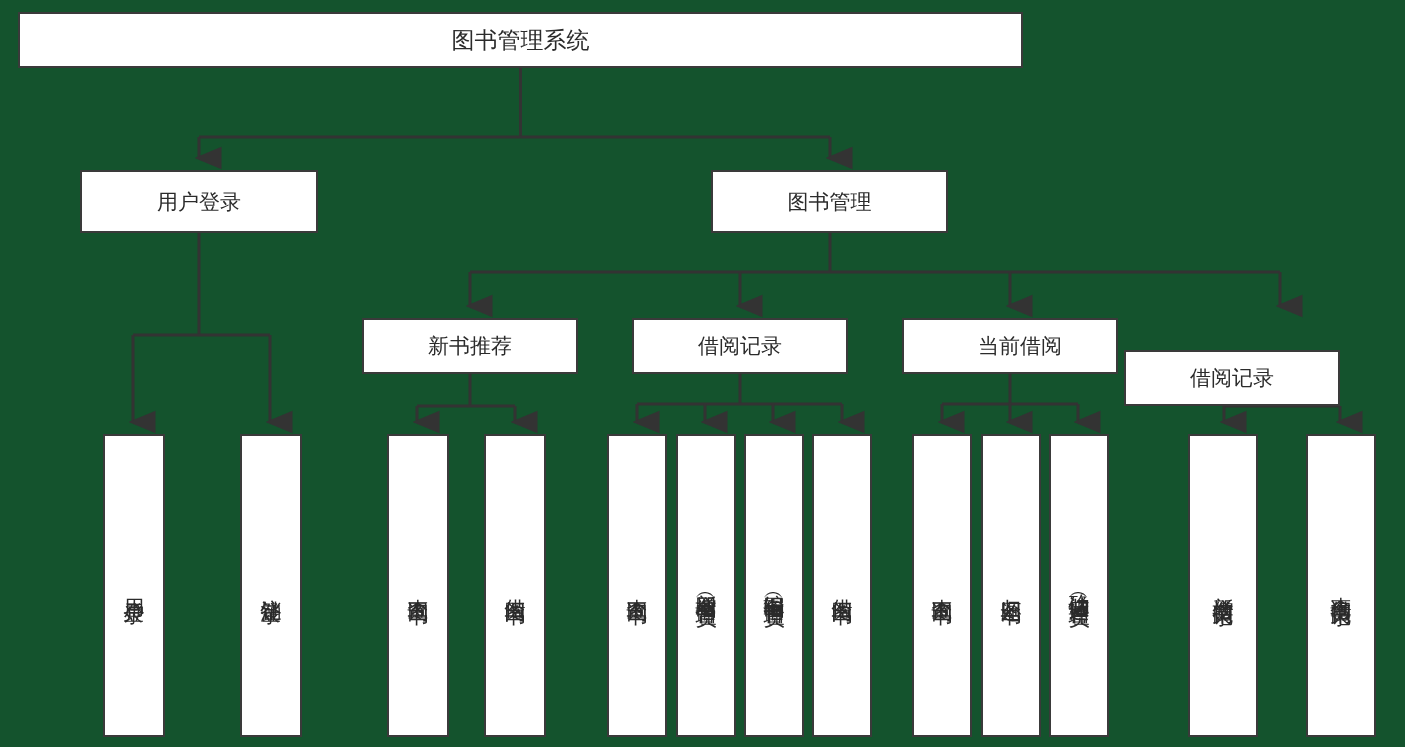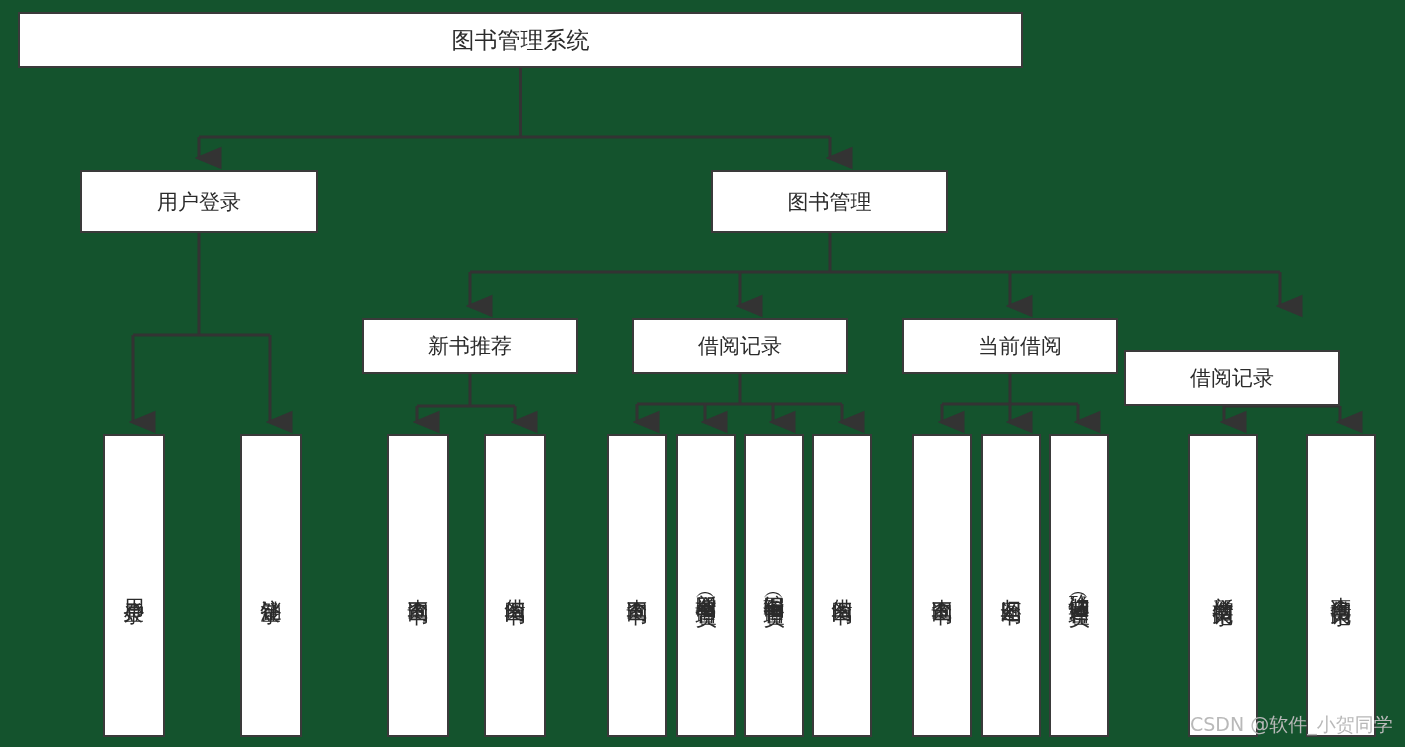--- a/index.html
+++ b/index.html
@@ -189,15 +189,14 @@
     <span class="lbl">确认归还（管理员）</span>
   </div>
 
   <div class="node leaf" style="left:1188px; top:434px; width:70px; height:303px;">
     <span class="lbl">新增借阅记录</span>
   </div>
   <div class="node leaf" style="left:1306px; top:434px; width:70px; height:303px;">
     <span class="lbl">查询借阅记录</span>
   </div>
 
-  <div class="watermark">CSDN @软件_小贺同学</div>
 
 </div>
 
 </body></html>

